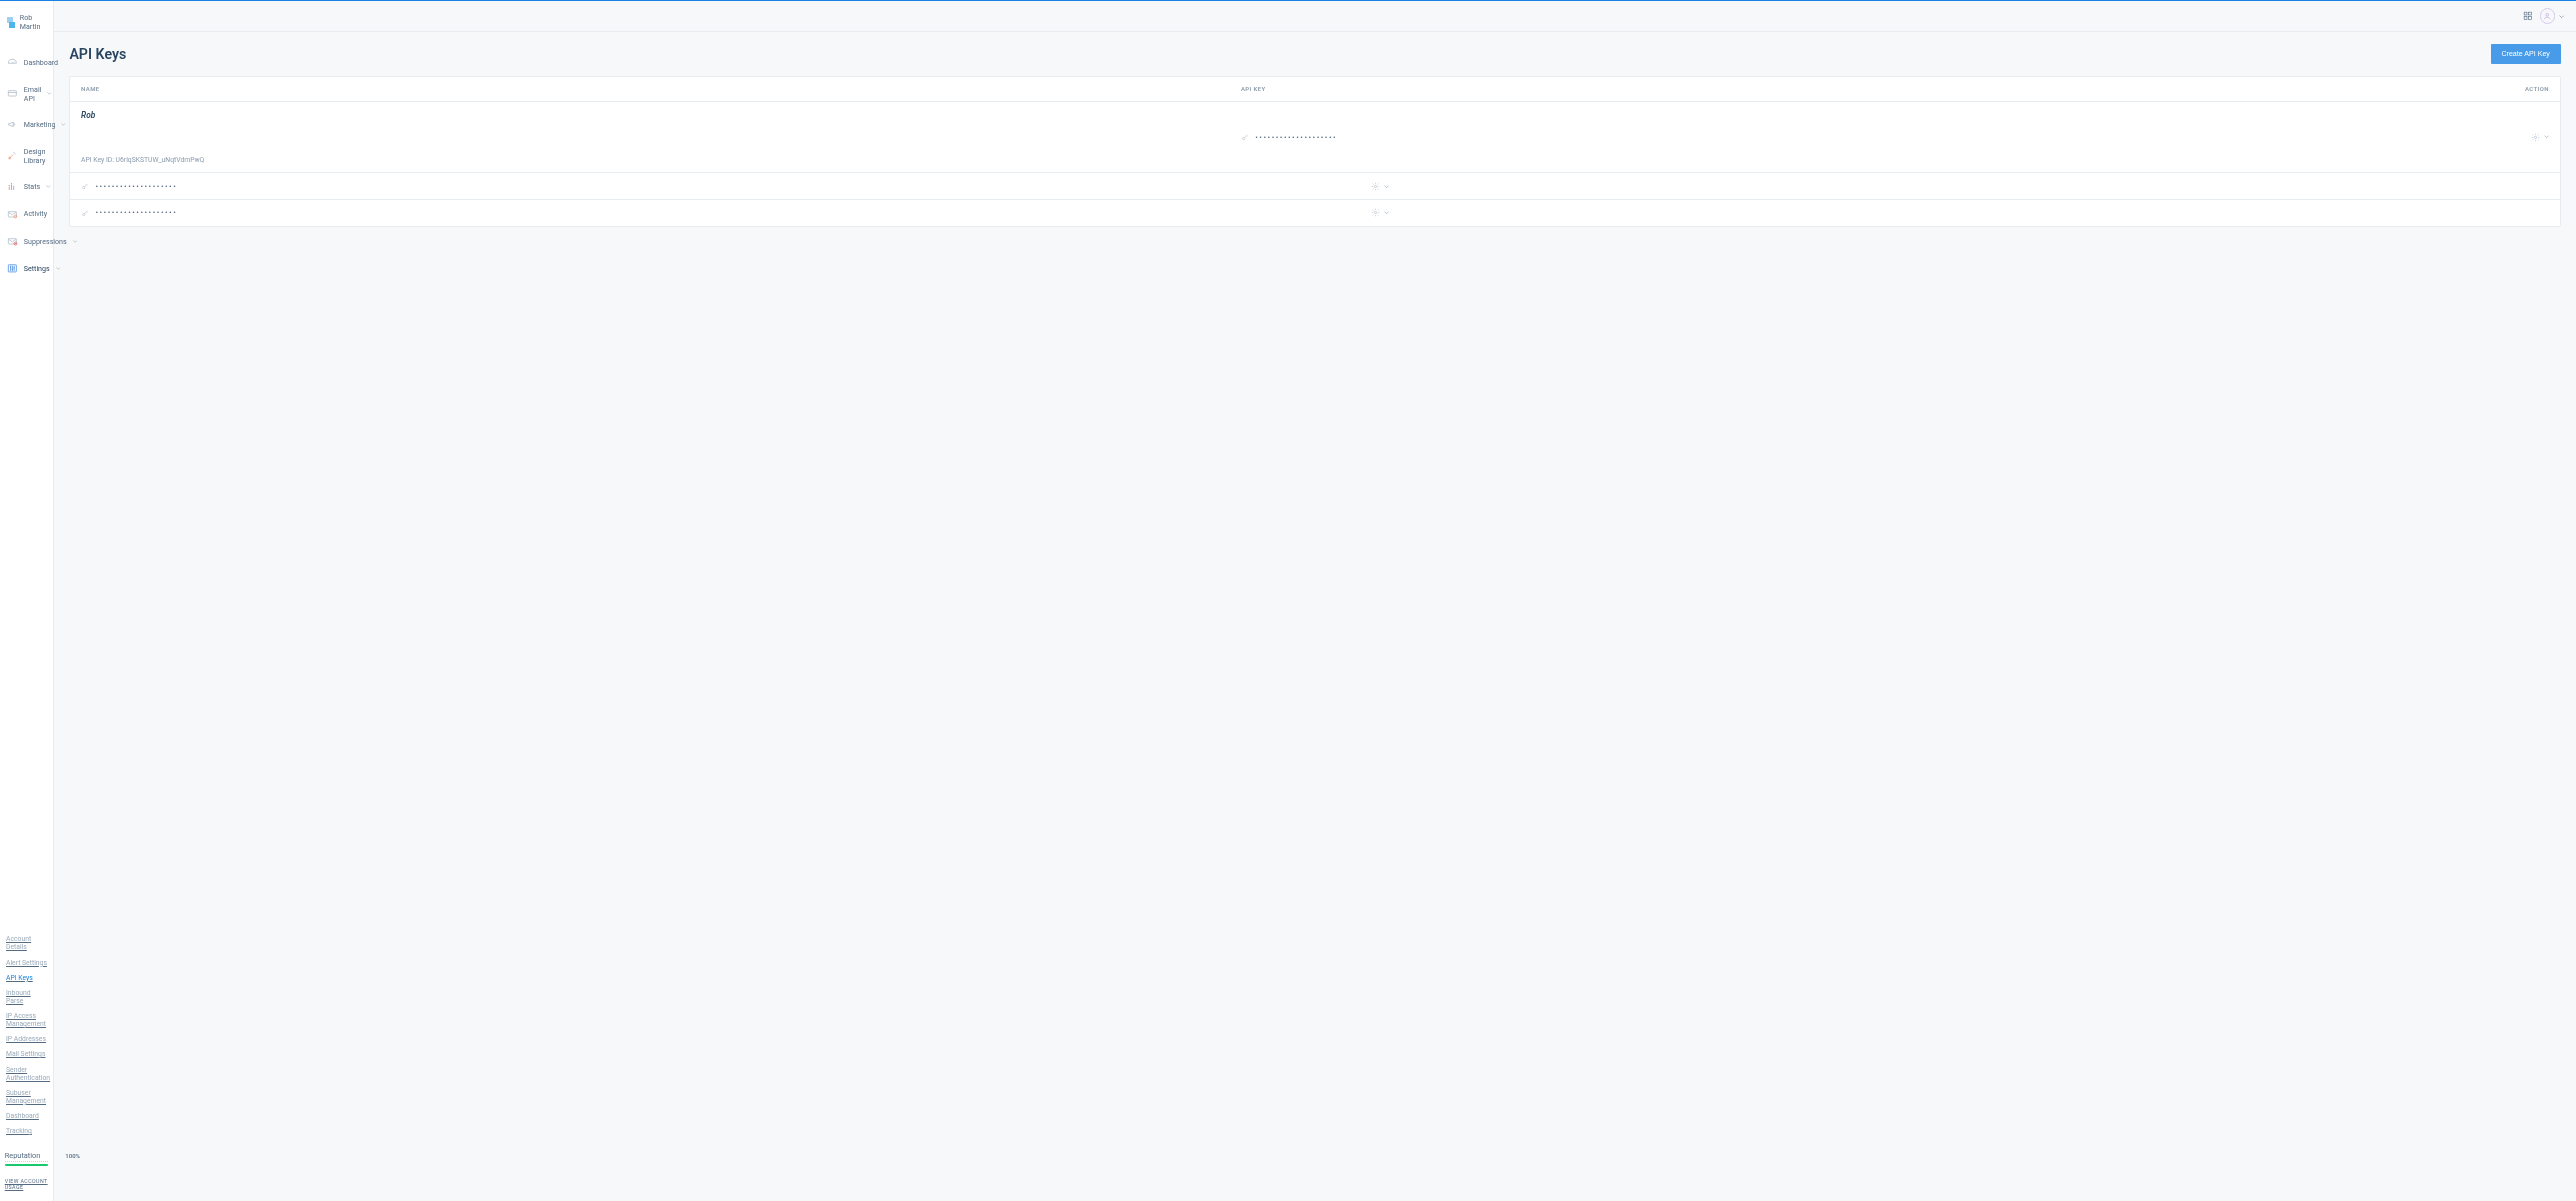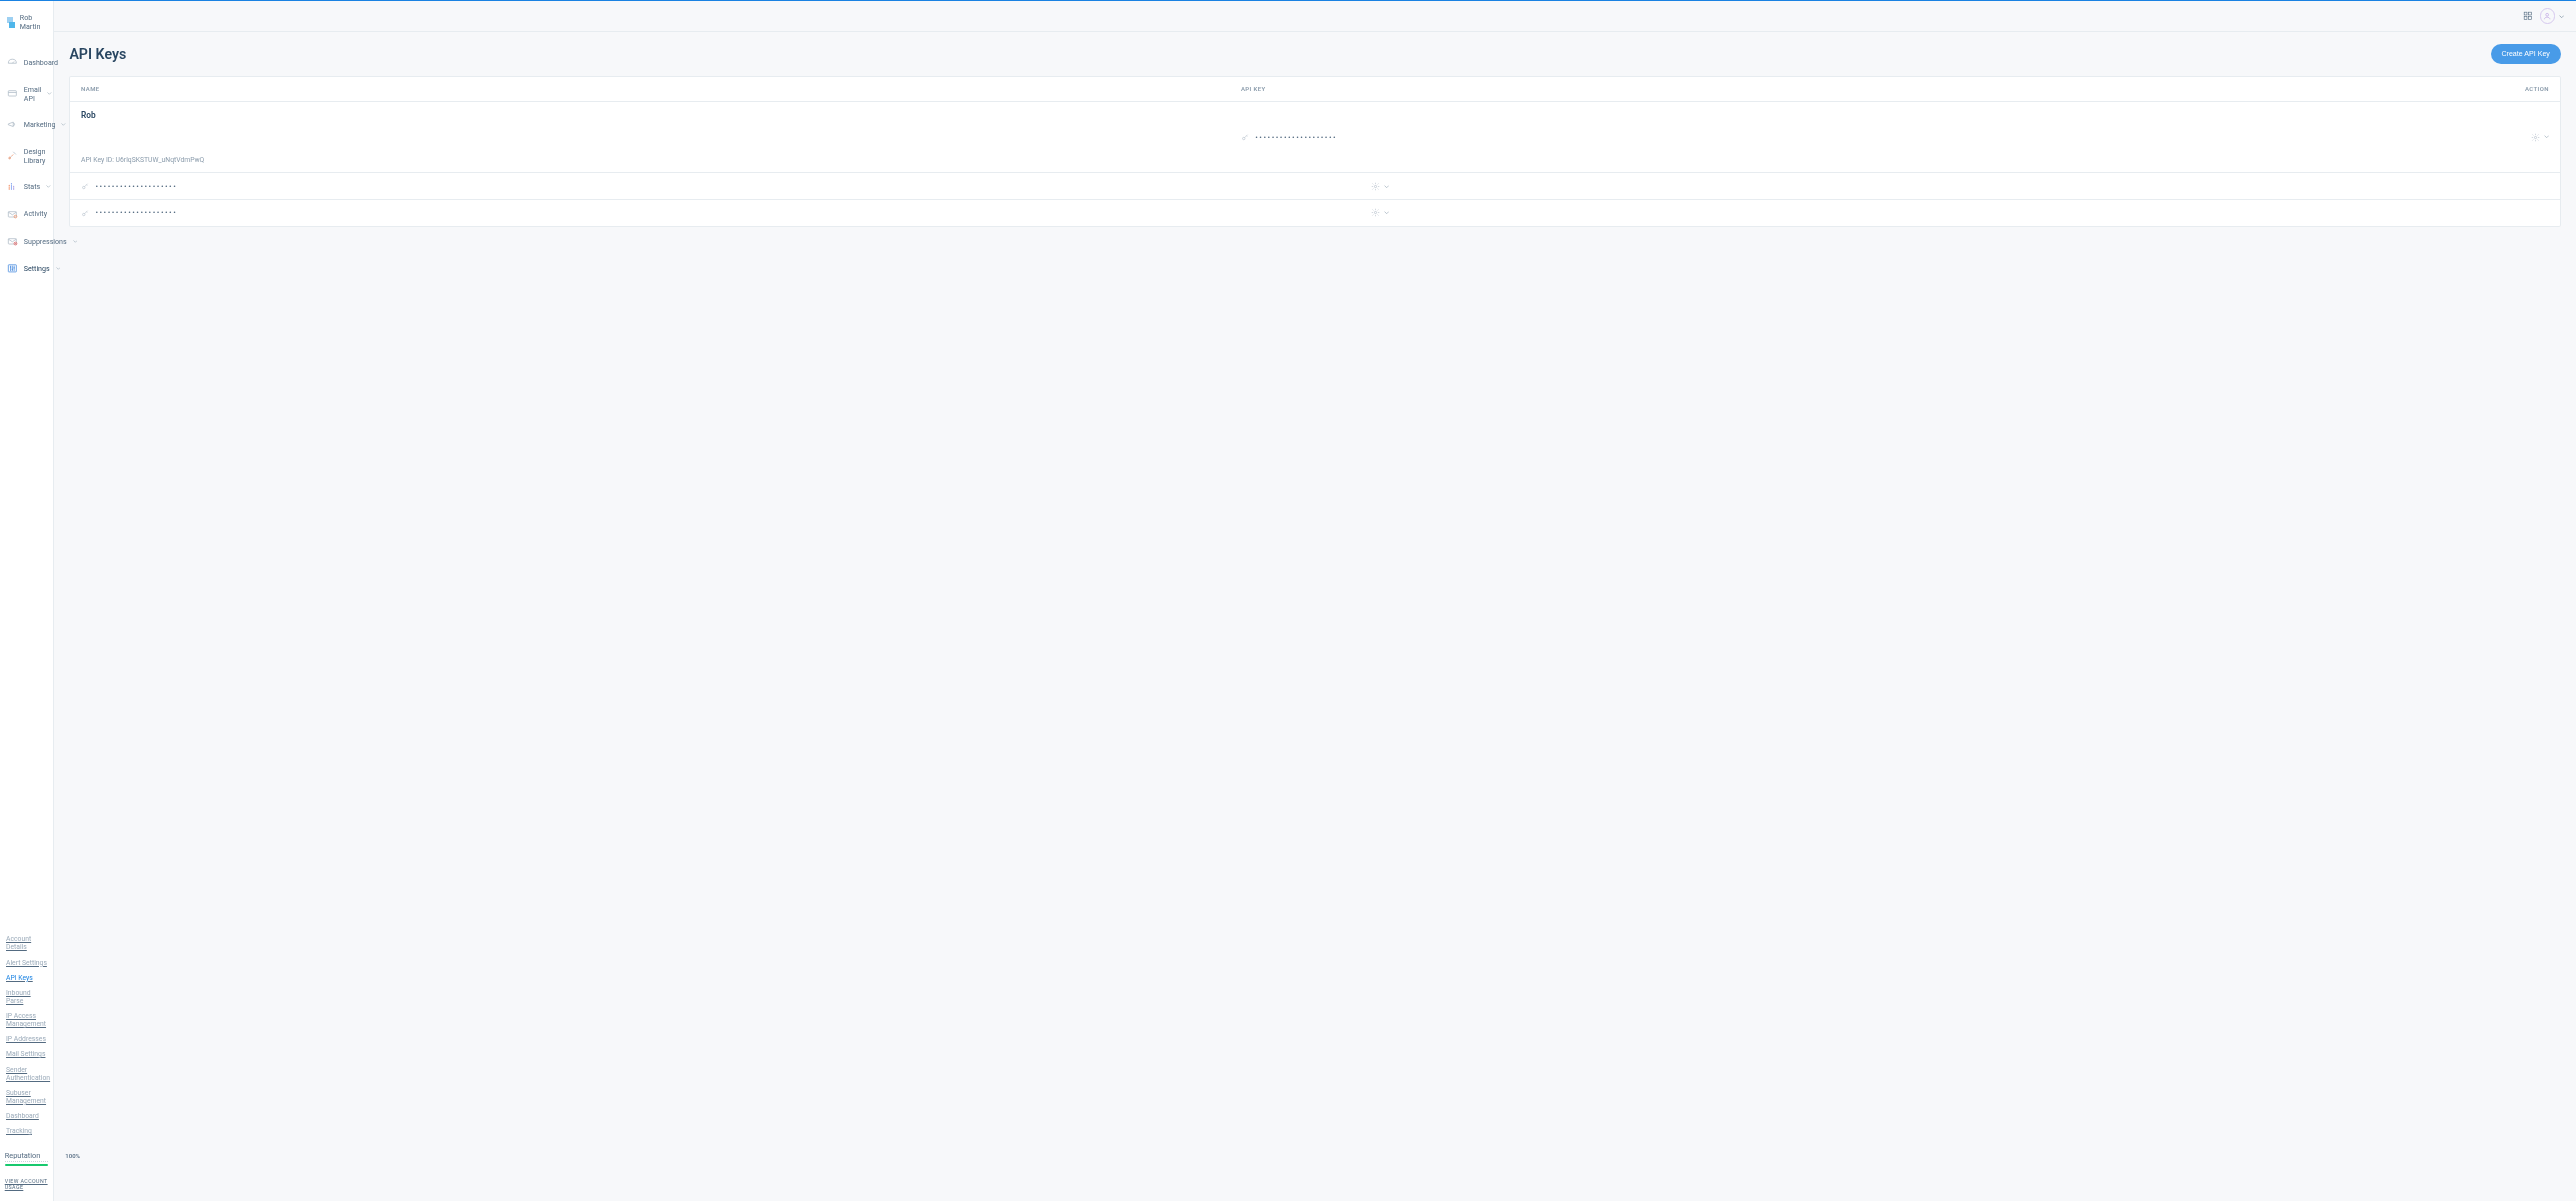--- a/index.html
+++ b/index.html
@@ -184,21 +184,21 @@
 }
 .page-title {
   font-size: 14.2px;
   font-weight: 600;
   color: #294661;
 }
 .btn-primary {
   background: #489be8;
   color: #fff;
   border: none;
-  border-radius: 10px;
+  border-radius: 1px;
   padding: 6px 10.7px;
   font-size: 7.1px;
   cursor: pointer;
   text-align: center;
 }
 
 .table {
   background: #fff;
   border: 0.6px solid #e7ecf0;
   border-radius: 1.8px;
@@ -226,20 +226,21 @@
 }
 .trow:last-child { border-bottom: none; }
 .key-name-block {
   flex: 0 0 47%;
 }
 .key-name {
   font-size: 8.3px;
   font-weight: 600;
   color: #294661;
   margin-bottom: 1.8px;
+  font-style: italic;
 }
 .key-id {
   font-size: 6.8px;
   color: #8a9bab;
   margin-top: 36px;
 }
 .key-value {
   flex: 0 0 44%;
   display: flex;
   align-items: center;

